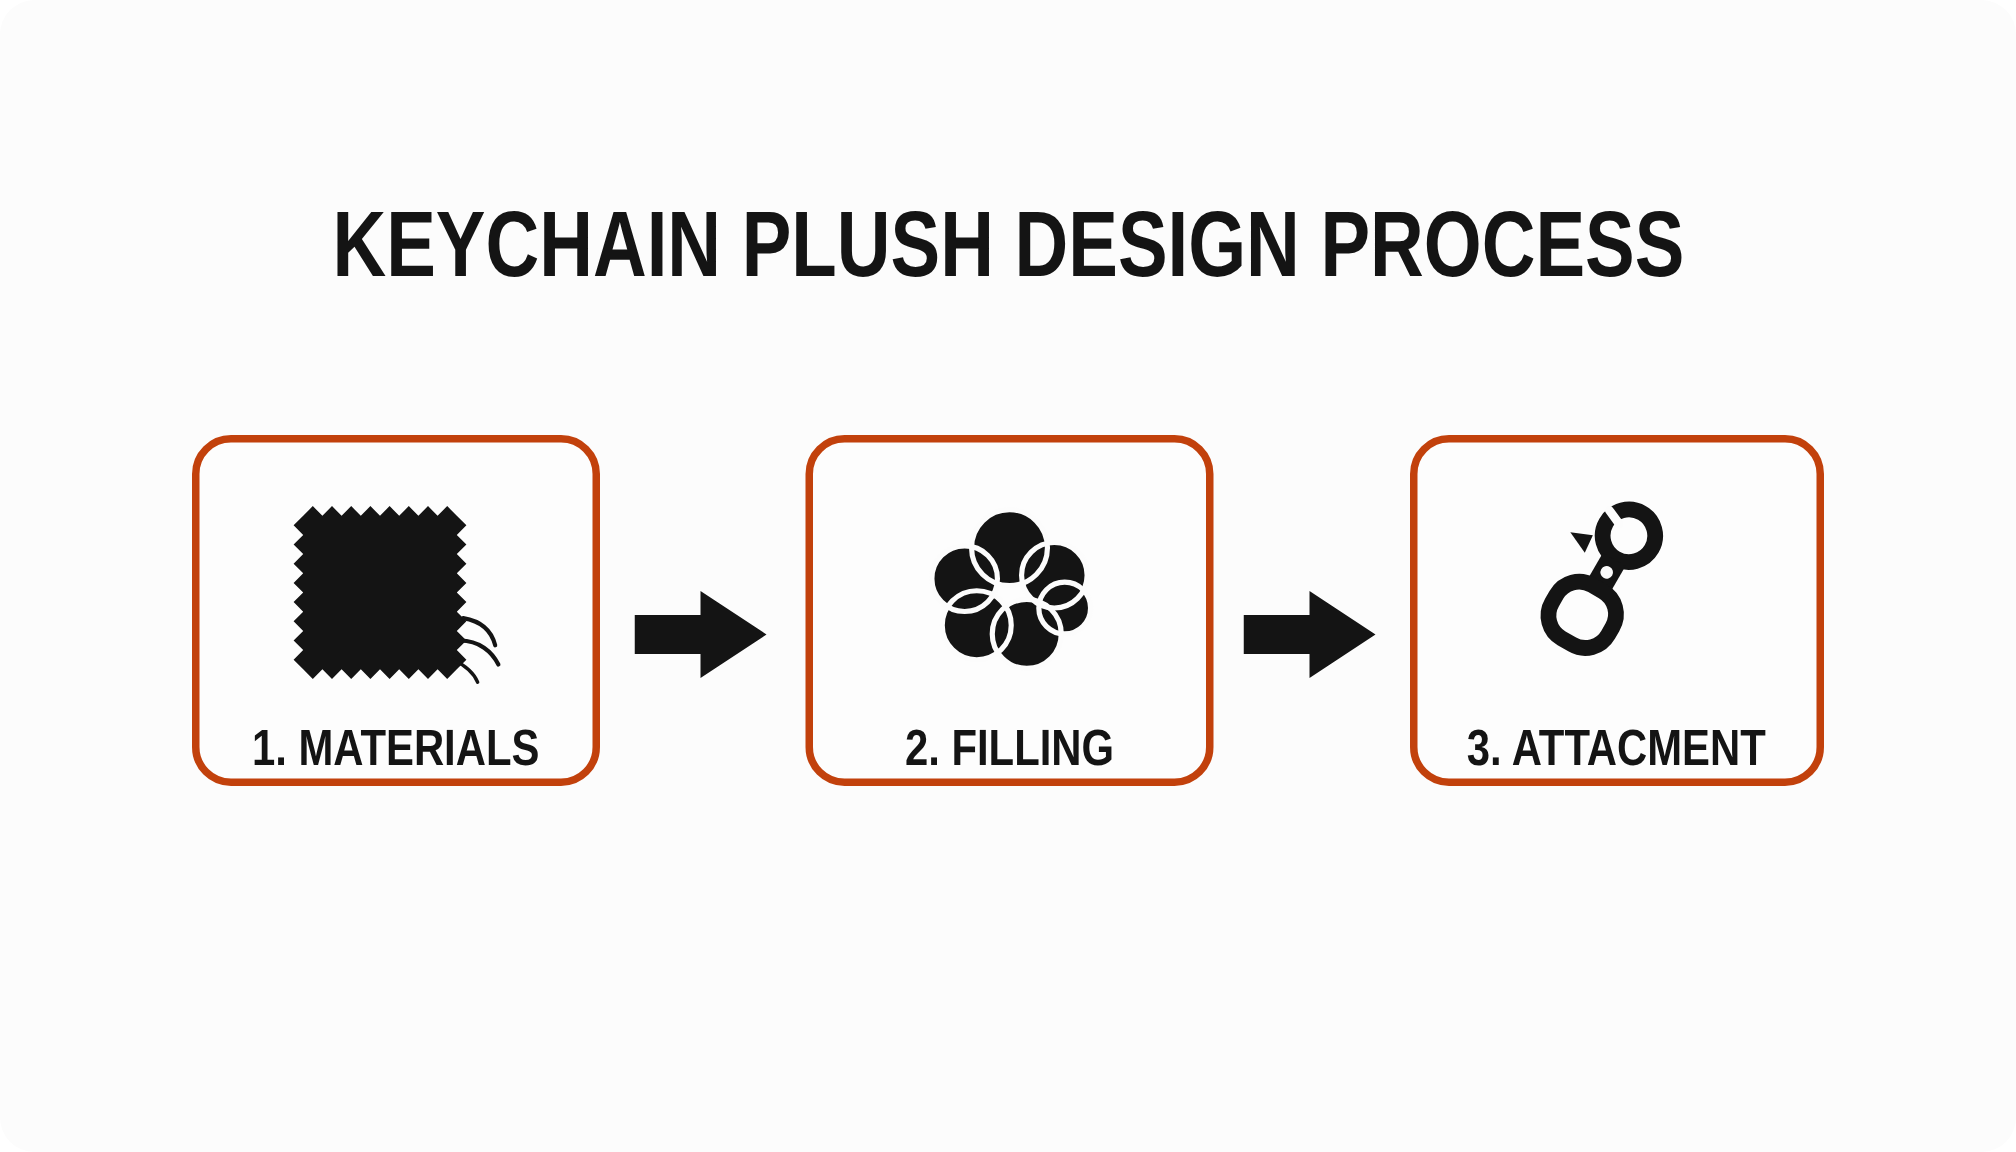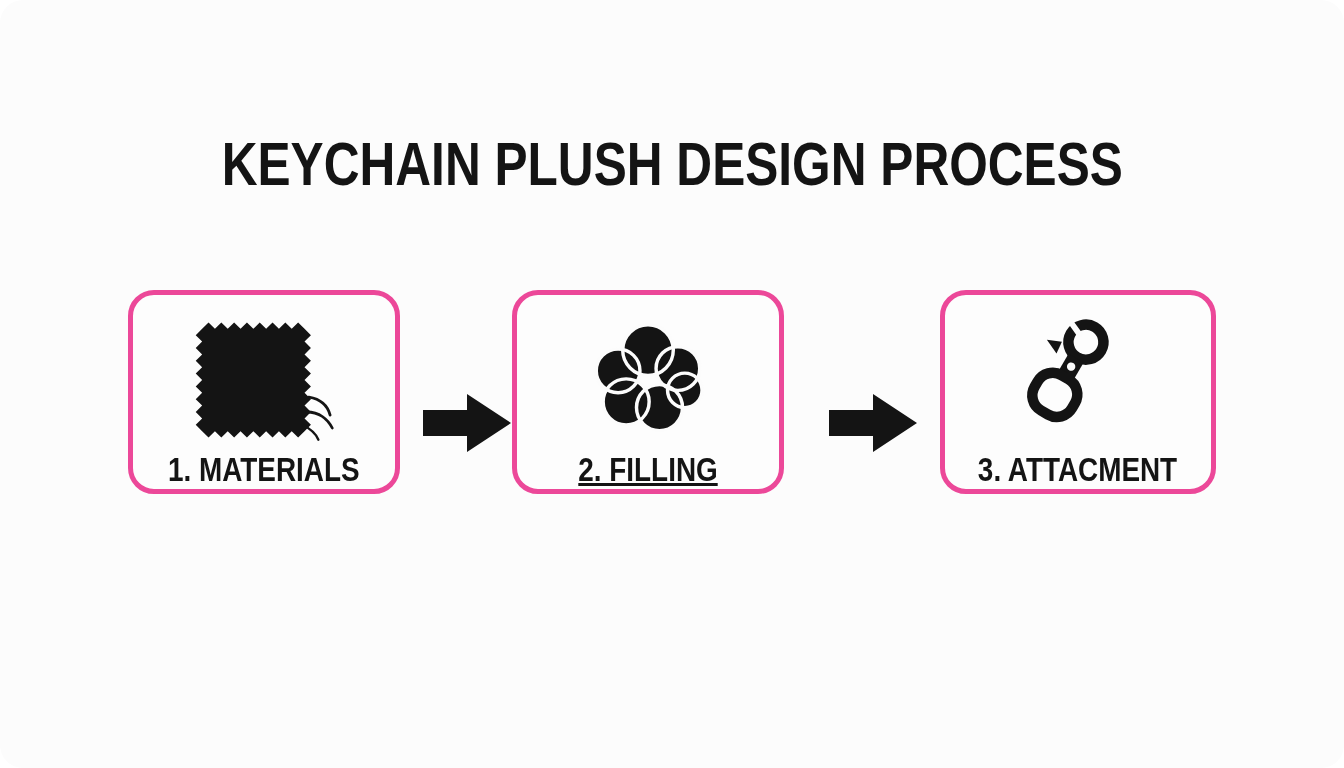--- a/index.html
+++ b/index.html
@@ -28,31 +28,31 @@
     letter-spacing: 0px;
     transform: scaleX(0.80);
     transform-origin: center;
     white-space: nowrap;
     color: #141414;
   }
   .step-box {
     position: absolute;
     top: 290px;
     width: 272px;
-    height: 204px;
+    height: 234px;
     background: #fdfdfd;
-    border: 5px solid #ec4899;
+    border: 5px solid #c2410c;
     border-radius: 26px;
     display: flex;
     flex-direction: column;
     align-items: center;
     justify-content: flex-start;
   }
   .step-box.pos-1 { left: 128px; }
-  .step-box.pos-2 { left: 512px; text-decoration: underline; }
+  .step-box.pos-2 { left: 537px; }
   .step-box.pos-3 { left: 940px; width: 276px; align-items: center; }
   .icon-area {
     height: 172px;
     display: flex;
     align-items: center;
     justify-content: center;
     margin-top: 14px;
   }
   .icon-area svg { overflow: visible; }
   .step-label {

